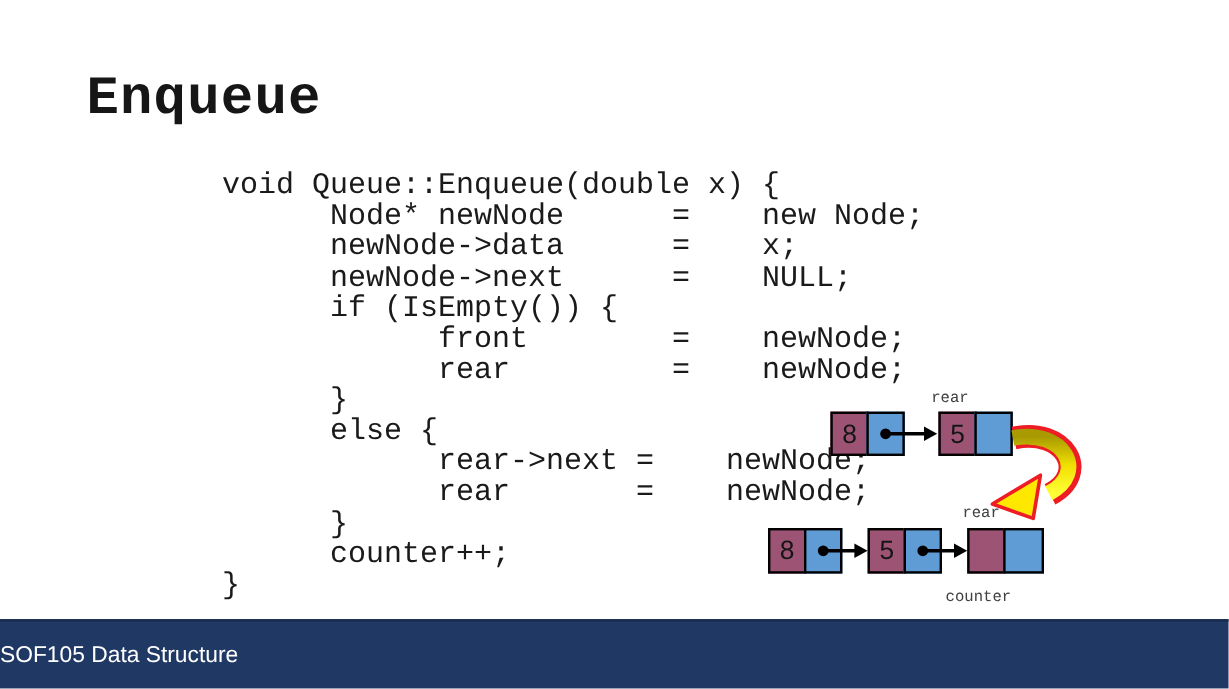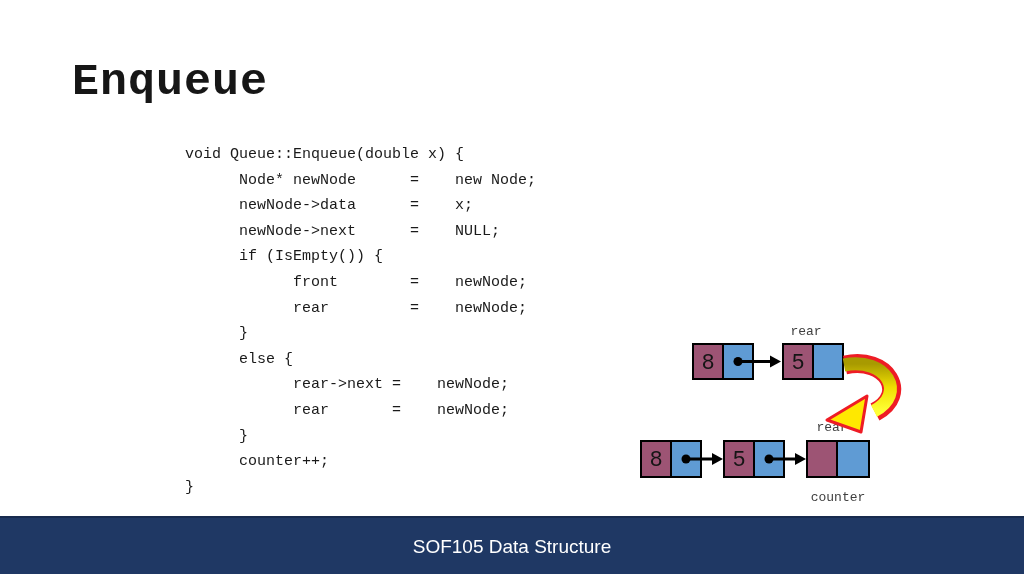--- a/index.html
+++ b/index.html
@@ -20,21 +20,21 @@
     font-size: 45px;
     letter-spacing: 1px;
     color: #161616;
     white-space: nowrap;
   }
   .code-block {
     position: absolute;
     left: 185px;
     top: 142px;
     font-family: "Liberation Mono", monospace;
-    font-size: 15px;
+    font-size: 25px;
     line-height: 25.6px;
     color: #1a1a1a;
     white-space: pre;
   }
   
   .diagram { position: absolute; }
   .diagram-top { left: 680px; top: 320px; width: 245px; height: 118px; }
   .diagram-bottom { left: 630px; top: 415px; width: 270px; height: 105px; }
   .node-cell {
     position: absolute;
@@ -49,41 +49,40 @@
     color: #151515;
   }
   .cell-data { background: #9d5474; }
   .cell-pointer { background: #5f9bd4; }
   .diagram-bottom .node-cell { height: 38px; }
   .diagram-label {
     position: absolute;
     font-family: "Liberation Mono", monospace;
     font-size: 13px;
     color: #404040;
-    text-align: center;
+    text-align: left;
     white-space: nowrap;
   }
   .arrow-layer { position: absolute; left: 0; top: 0; pointer-events: none; }
   .curved-arrow { position: absolute; left: 815px; top: 352px; }
   
   .footer-bar {
     position: absolute;
     left: 0;
     top: 516px;
     width: 1024px;
     height: 58px;
     background: #1f3864;
     border-top: 2px solid #182b4e;
   }
   .footer-course {
     position: absolute;
     left: 0;
     top: 18px;
     width: 100%;
-    text-align: center;
     color: #ffffff;
     font-family: "Liberation Sans", sans-serif;
     font-size: 19px;
   }
   .logo-box {
     position: absolute;
     left: 10px;
     top: 11px;
     width: 170px;
     height: 44px;

